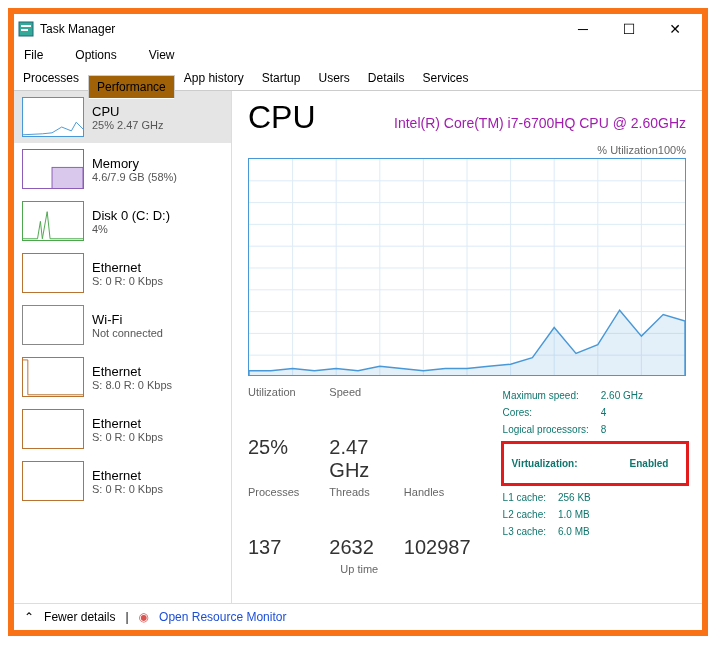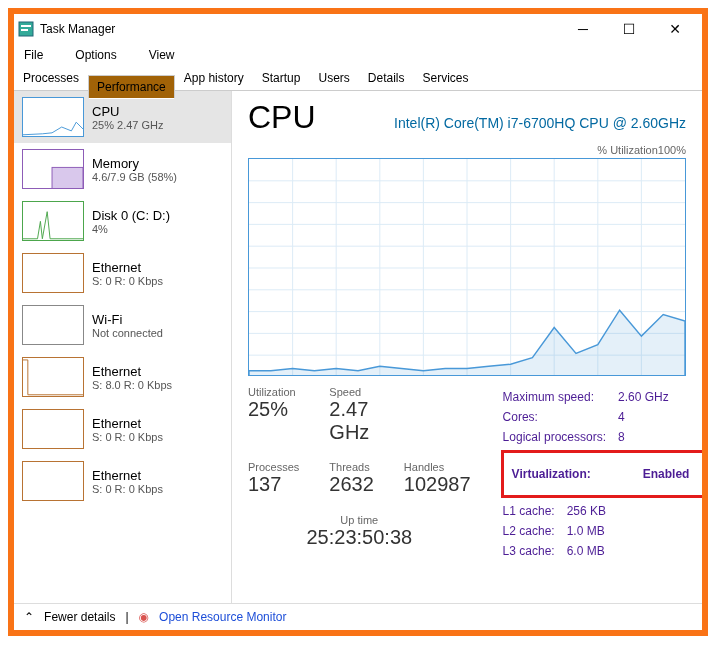--- a/index.html
+++ b/index.html
@@ -26,31 +26,31 @@
 .side-item:nth-child(6) .side-thumb,
 .side-item:nth-child(7) .side-thumb,
 .side-item:nth-child(8) .side-thumb { border-color: #b87333; }
 .side-item:nth-child(5) .side-thumb { border-color: #888; }
 .side-info { display: flex; flex-direction: column; }
 .side-title { font-size: 13px; }
 .side-sub { font-size: 11px; color: #555; }
 .main { flex: 1; padding: 8px 16px; overflow: hidden; }
 .main-header { display: flex; align-items: baseline; justify-content: space-between; }
 .cpu-h1 { font-size: 32px; font-weight: 400; }
-.cpu-model { font-size: 14px; color: #0369a1; }
+.cpu-model { font-size: 14px; color: #a21caf; }
 .chart-labels { display: flex; justify-content: flex-end; font-size: 11px; color: #666; margin-top: 8px; }
 .chart { height: 218px; border: 1px solid #4898d8; background: #fff; margin-top: 2px; position: relative; }
 .chart svg { width: 100%; height: 100%; }
 .chart-bottom { display: flex; justify-content: space-between; font-size: 11px; color: #666; margin-top: 2px; }
 .stats { display: flex; margin-top: 10px; gap: 30px; }
 .stats-left { display: grid; grid-template-columns: repeat(3, auto); gap: 4px 30px; }
-.stat-block { display: flex; flex-direction: column; }
+.stat-block { display: flex; flex-direction: column; gap: 38px; }
 .stat-label { font-size: 11px; color: #666; }
 .stat-value { font-size: 20px; color: #333; }
-.stats-right { font-size: 12px; color: #4c1d95; }
+.stats-right { font-size: 10px; color: #0f766e; }
 .stats-right table td { padding: 2px 10px 2px 0; }
 .highlight-box { border: 3px solid #e31b1b; padding: 10px 6px; margin: 2px 0; }
 .highlight-box td { font-weight: 600; }
 .footer { border-top: 1px solid #ddd; padding: 6px 10px; font-size: 12px; display: flex; align-items: center; gap: 10px; }
 .footer a { color: #1d4ed8; text-decoration: none; }
 .uptime-row { grid-column: 1 / span 3; text-align: center; }
 </style>
 </head>
 <body>
 

